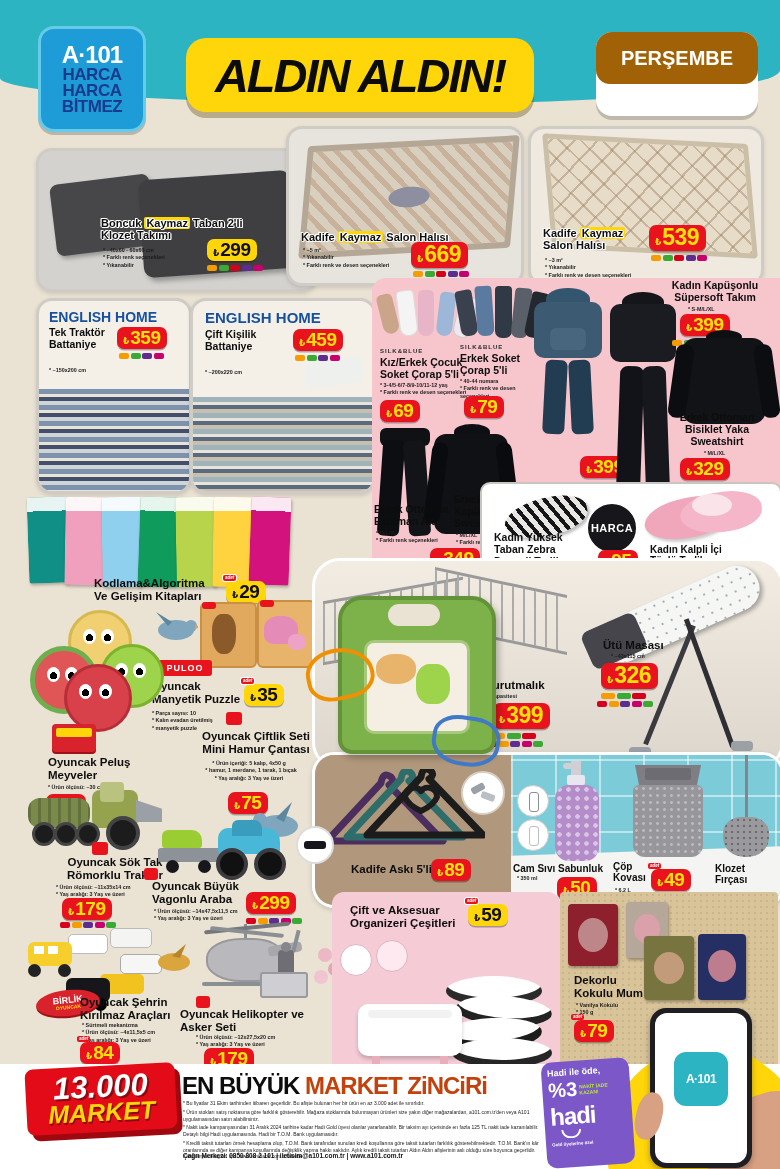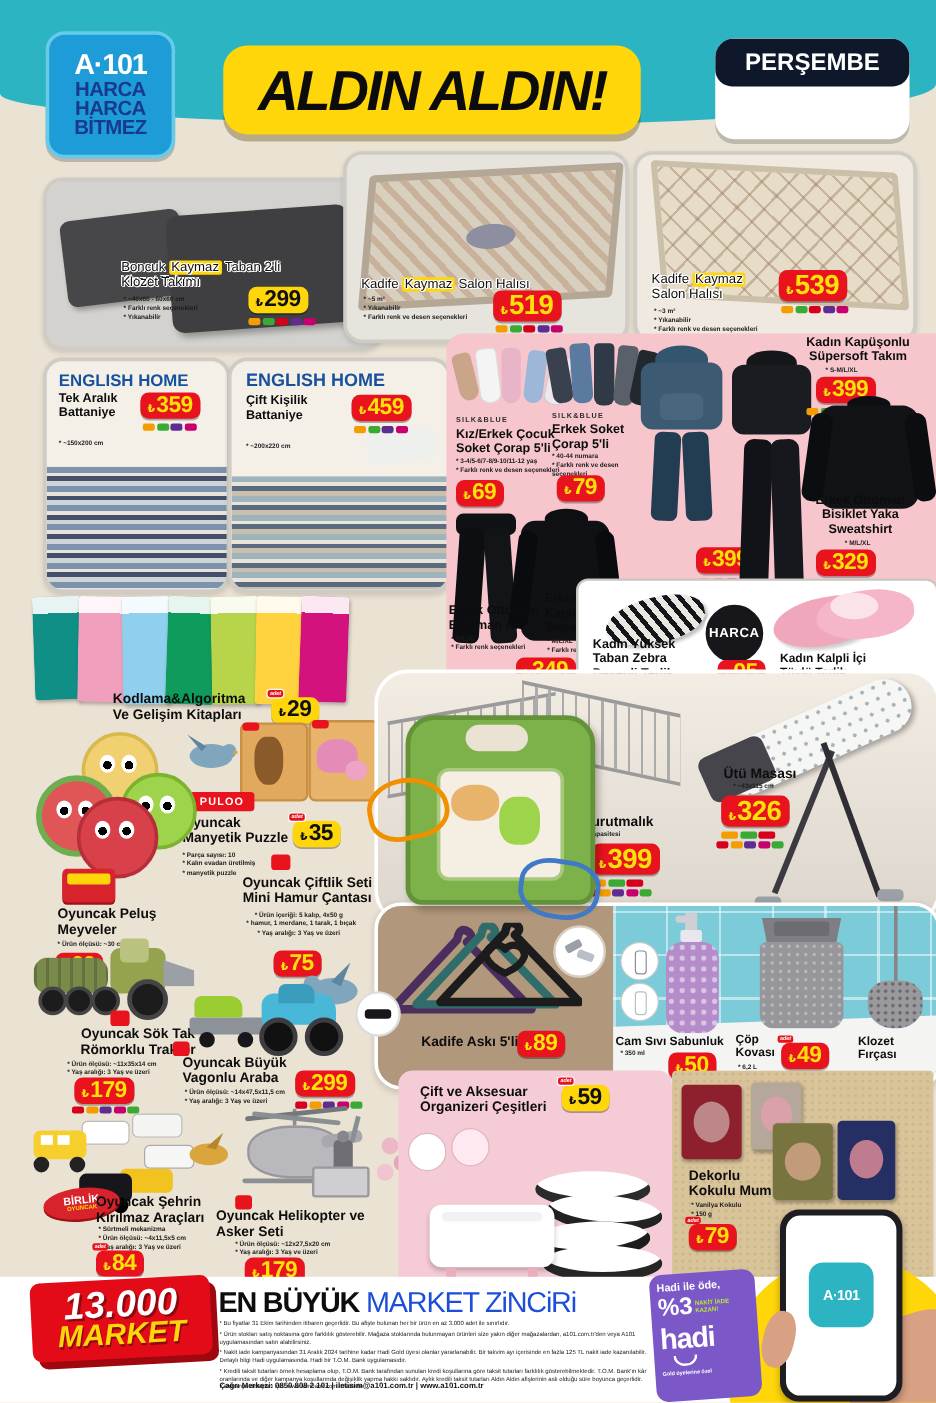--- a/index.html
+++ b/index.html
@@ -13,26 +13,26 @@
         border-radius:16px;border:3px solid #66cbe9;box-shadow:0 3px 0 rgba(0,0,0,.2);
         display:flex;flex-direction:column;align-items:center;justify-content:center}
   .logo .a{color:#fff;font-weight:900;font-size:24px;letter-spacing:-1px;line-height:1}
   .logo .h{color:#173a8c;font-weight:900;font-size:17px;line-height:.95;letter-spacing:-.5px}
   .banner{position:absolute;left:186px;top:38px;width:348px;height:74px;background:#ffd60a;
         border-radius:20px;box-shadow:0 6px 0 rgba(90,70,0,.35);display:flex;align-items:center;justify-content:center}
   .banner span{font-size:47px;font-weight:900;font-style:italic;letter-spacing:-2px;color:#0c0c0c}
   .datebox{position:absolute;left:596px;top:32px;width:162px;height:84px;background:#fff;border-radius:16px;
         box-shadow:0 4px 0 rgba(0,0,0,.18);overflow:hidden;display:flex;flex-direction:column}
   .datebox .d1{flex:1;display:flex;align-items:center;justify-content:center;font-weight:900;font-size:25px;color:#111}
-  .datebox .d2{height:40px;background:#0f172a;display:flex;align-items:center;justify-content:center;
+  .datebox .d2{height:52px;background:#a16207;display:flex;align-items:center;justify-content:center;
         color:#fff;font-weight:900;font-size:20px;border-radius:12px 12px 14px 14px}
   
   .card{position:absolute;background:#fff;border:3px solid #cfccc6;border-radius:16px;overflow:hidden;
         box-shadow:0 2px 4px rgba(0,0,0,.12)}
-  .ttl{font-weight:400;color:#0d0d0d;line-height:1.12;
+  .ttl{font-weight:700;color:#0d0d0d;line-height:1.12;
        text-shadow:-1px 0 #fff,1px 0 #fff,0 -1px #fff,0 1px #fff,1px 1px #fff,-1px -1px #fff}
   .ttl-plain{font-weight:900;color:#0d0d0d;line-height:1.12}
   .hl{background:#ffd60a;padding:0 2px;border-radius:2px}
   .b{font-size:5.4px;font-weight:700;color:#1b1b1b;line-height:1.35}
   .b::before{content:"* "}
   .pr{position:absolute;background:#e8131d;border-radius:7px;padding:1px 7px 2px 6px;
       display:flex;align-items:baseline;box-shadow:0 1.5px 0 rgba(0,0,0,.3)}
   .pr .s{color:#ffe10a;font-size:9px;font-weight:900;margin-right:1px}
   .pr .n{color:#ffe10a;font-size:19px;font-weight:900;letter-spacing:-.5px;line-height:1}
   .pr.big .n{font-size:23px}
@@ -97,21 +97,21 @@
   <div class="abs ttl" style="left:12px;top:102px;font-size:11px">
     <span>Kadife </span><span class="hl">Kaymaz</span><span> Salon Halısı</span>
   </div>
   <div class="abs" style="left:14px;top:118px;width:100px">
     <div class="b">~5 m²</div>
     <div class="b">Yıkanabilir</div>
     <div class="b">Farklı renk ve desen seçenekleri</div>
   </div>
   <div class="pr big" style="left:122px;top:113px">
     <span class="s">₺</span>
-      <span class="n">519</span>
+      <span class="n">669</span>
   </div>
   <div class="chips" style="left:124px;top:142px">
       <b class="c1"></b>
       <b class="c2"></b>
       <b class="c3"></b>
       <b class="c4"></b>
       <b class="c5"></b>
     </div>
 </div>
 
@@ -138,21 +138,21 @@
       <b class="c4"></b>
       <b class="c5"></b>
     </div>
 </div>
 
 <div class="card" style="left:36px;top:298px;width:150px;height:190px;background:#f4f0e8">
   <div class="abs" style="left:0;top:88px;width:150px;height:102px;
        background:repeating-linear-gradient(180deg,#7d93ad 0 5px,#e8e4da 5px 8px,#44506b 8px 12px,#cfd4d6 12px 16px)"></div>
   <div class="abs brand" style="left:10px;top:8px;font-size:14px;color:#17519e;font-weight:800;letter-spacing:0">ENGLISH HOME</div>
   <div class="abs ttl-plain" style="left:10px;top:26px;font-size:10.5px">
-    <span>Tek Aralık</span><br><span>Battaniye</span>
+    <span>Tek Traktör</span><br><span>Battaniye</span>
   </div>
   <div class="abs" style="left:10px;top:66px;width:90px">
     <div class="b">~150x200 cm</div>
   </div>
   <div class="pr" style="left:78px;top:26px">
     <span class="s">₺</span>
       <span class="n">359</span>
   </div>
   <div class="chips" style="left:80px;top:52px">
       <b class="c1"></b>
@@ -796,21 +796,21 @@
 
 <div class="abs" style="left:0;top:1064px;width:780px;height:105px;background:#fff"></div>
 
 <div class="abs" style="left:26px;top:1066px;width:150px;height:66px;background:#e30b17;border-radius:8px;transform:rotate(-3deg);
      box-shadow:5px 6px 0 #a00810;display:flex;flex-direction:column;align-items:center;justify-content:center">
   <span style="font-size:31px;font-weight:900;font-style:italic;color:#fff;line-height:.9;text-shadow:2px 2px 0 #8a0a10">13.000</span>
   <span style="font-size:25px;font-weight:900;font-style:italic;color:#ffd60a;line-height:1;text-shadow:1px 2px 0 #8a0a10">MARKET</span>
 </div>
 
 <div class="abs" style="left:182px;top:1072px;width:360px">
-  <span style="font-size:24px;font-weight:900;color:#0d0d0d;letter-spacing:-1px">EN BÜYÜK</span><span style="font-size:24px;font-weight:400;color:#1d4ed8;letter-spacing:-1px"> MARKET ZiNCiRi</span>
+  <span style="font-size:24px;font-weight:900;color:#0d0d0d;letter-spacing:-1px">EN BÜYÜK</span><span style="font-size:24px;font-weight:700;color:#c2410c;letter-spacing:-1px"> MARKET ZiNCiRi</span>
 </div>
 <div class="abs" style="left:183px;top:1100px;width:356px">
   <div class="fine">* Bu fiyatlar 31 Ekim tarihinden itibaren geçerlidir. Bu afişte bulunan her bir ürün en az 3.000 adet ile sınırlıdır.</div>
   <div class="fine">* Ürün stokları satış noktasına göre farklılık gösterebilir. Mağaza stoklarında bulunmayan ürünleri size yakın diğer mağazalardan, a101.com.tr'den veya A101 uygulamasından satın alabilirsiniz.</div>
   <div class="fine">* Nakit iade kampanyasından 31 Aralık 2024 tarihine kadar Hadi Gold üyesi olanlar yararlanabilir. Bir takvim ayı içerisinde en fazla 125 TL nakit iade kazanılabilir. Detaylı bilgi Hadi uygulamasında. Hadi bir T.O.M. Bank uygulamasıdır.</div>
   <div class="fine">* Kredili taksit tutarları örnek hesaplama olup, T.O.M. Bank tarafından sunulan kredi koşullarına göre taksit tutarları farklılık gösterebilmektedir. T.O.M. Bank'ın kâr oranlarında ve diğer kampanya koşullarında değişiklik yapma hakkı saklıdır. Aylık kredili taksit tutarları Aldın Aldın afişlerinin aslı olduğu süre boyunca geçerlidir. Kampanya detayları için: www.tombank.com.tr/taksitle</div>
 </div>
 <div class="abs" style="left:183px;top:1152px;font-size:6.5px;font-weight:700;color:#111">Çağrı Merkezi: 0850 808 2 101   |   iletisim@a101.com.tr   |   www.a101.com.tr</div>
 
 <div class="abs" style="left:606px;top:1046px;width:200px;height:200px;background:#ffd60a;border-radius:50%"></div>

